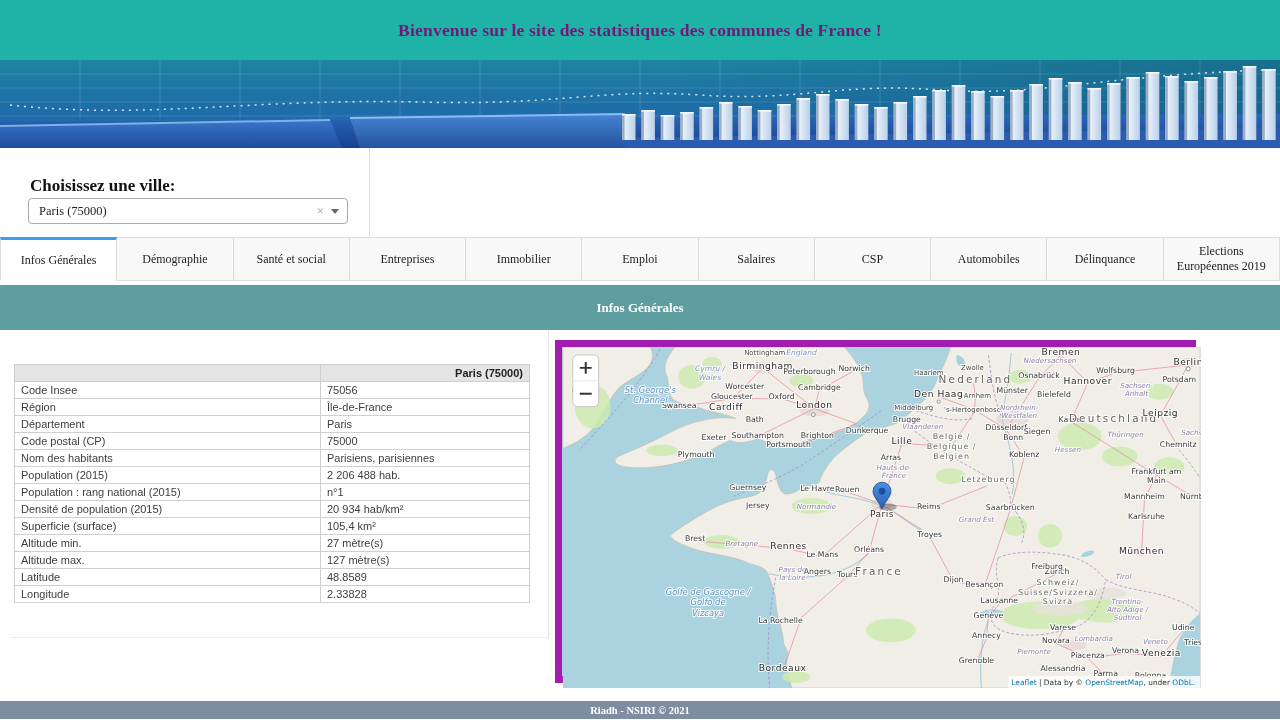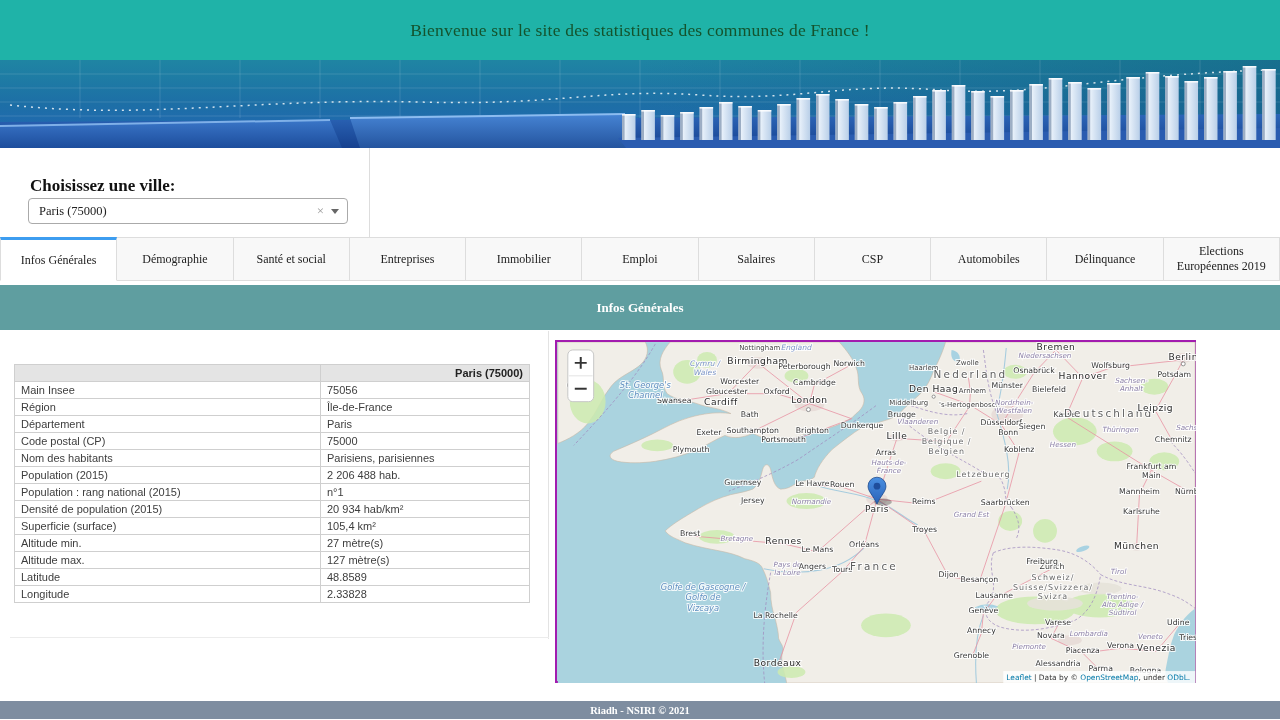--- a/index.html
+++ b/index.html
@@ -1,21 +1,21 @@
 <!DOCTYPE html>
 <html><head>
 <meta charset="utf-8">
 <style>
   * { margin:0; padding:0; box-sizing:border-box; }
   html,body { width:1280px; height:720px; overflow:hidden; background:#fff; }
   body { font-family:"Liberation Serif", serif; position:relative; }
 
   .site-header { position:absolute; left:0; top:0; width:1280px; height:60px;
     background:#1fb3a8; display:flex; align-items:center; justify-content:center; }
-  .site-header h1 { color:#14532d; font-size:17.5px; font-weight:normal; letter-spacing:.2px; }
+  .site-header h1 { color:#701a75; font-size:17.5px; font-weight:bold; letter-spacing:.2px; }
 
   .hero { position:absolute; left:0; top:60px; width:1280px; height:88px; overflow:hidden; }
   .hero svg { display:block; }
 
   .selector-panel { position:absolute; left:0; top:148px; width:370px; height:89px;
     background:#fff; border-right:1px solid #ddd; }
   .selector-label { position:absolute; left:30px; top:28px; font-size:17px; font-weight:bold; color:#111; }
   .city-combo { position:absolute; left:28px; top:50px; width:320px; height:26px;
     border:1px solid #aaa; border-radius:4px; background:#fff; display:flex; align-items:center; cursor:pointer; }
   .city-combo .val { flex:1; padding-left:10px; font-size:12.5px; color:#222; }
@@ -41,21 +41,21 @@
     font-family:"Liberation Sans", sans-serif; font-size:11px; color:#3d3d3d; }
   table.info td, table.info th { border:1px solid #cfcfcf; height:17px; padding:0 6px; }
   table.info col.lbl { width:306px; }
   table.info tr.hdr td { background:#e4e4e4; }
   table.info tr.hdr td.city { font-weight:bold; color:#222; text-align:right; }
   table.info tr:nth-child(odd):not(.hdr) { background:#fff; }
   table.info tr.alt { background:#f6f6f6; }
   table.info td.v { }
 
   .map-frame { position:absolute; left:555px; top:10px; width:641px; height:343px;
-    border:2px solid #a21caf; background:#aad3df; cursor:grab; }
+    border:7px solid #a21caf; background:#aad3df; cursor:grab; }
   .map-frame svg { display:block; font-family:"DejaVu Sans", sans-serif; }
   .map-frame text { paint-order:stroke; stroke:rgba(255,255,255,.85); stroke-width:2px; }
   .ml-c  { font-size:7.8px; fill:#393939; }
   .ml-b  { font-size:9.2px; fill:#2c2c2c; letter-spacing:.5px; }
   .ml-sm { font-size:7px;   fill:#474747; }
   .ml-co { font-size:10.5px; fill:#5e5e5e; letter-spacing:2.2px; }
   .ml-co2{ font-size:8px;   fill:#6a6a6a; letter-spacing:1px; }
   .ml-r  { font-size:7.2px; fill:#8d81a8; font-style:italic; }
   .ml-r2 { font-size:7.6px; fill:#7d95c8; font-style:italic; }
   .ml-s  { font-size:8.4px; fill:#5f8fc0; font-style:italic; }
@@ -255,21 +255,21 @@
     <colgroup>
         <col class="lbl">
         <col>
       </colgroup>
     <tbody>
         <tr class="hdr">
       <td></td>
       <td class="city">Paris (75000)</td>
     </tr>
     <tr>
-          <td>Main Insee</td>
+          <td>Code Insee</td>
           <td class="v">75056</td>
         </tr>
     <tr class="alt">
           <td>Région</td>
           <td class="v">Île-de-France</td>
         </tr>
     <tr>
           <td>Département</td>
           <td class="v">Paris</td>
         </tr>

